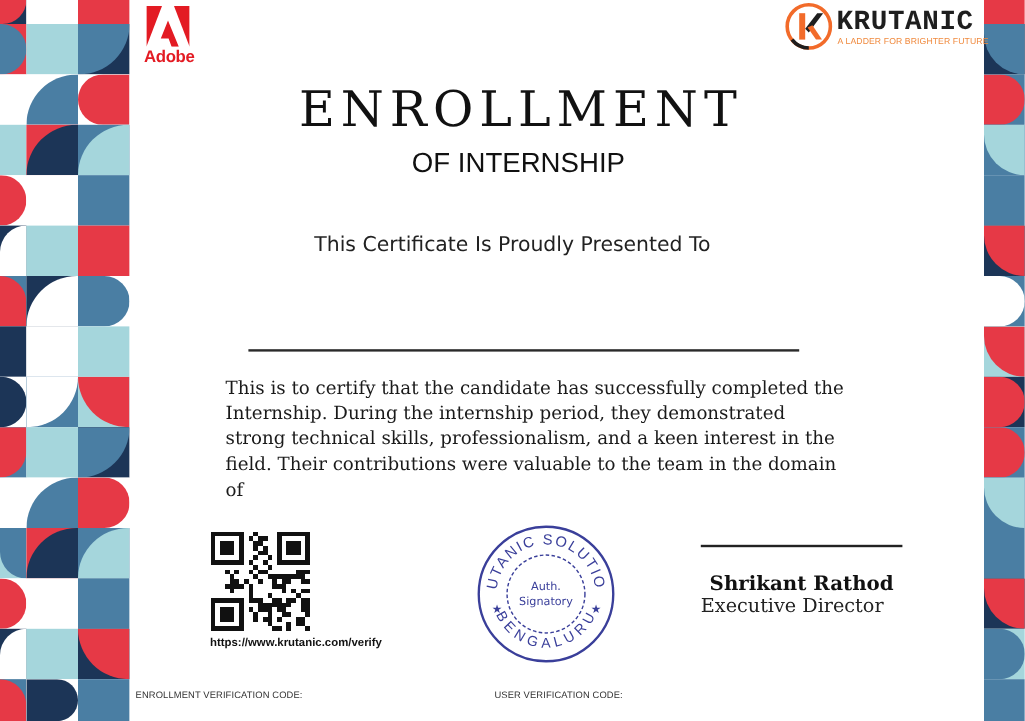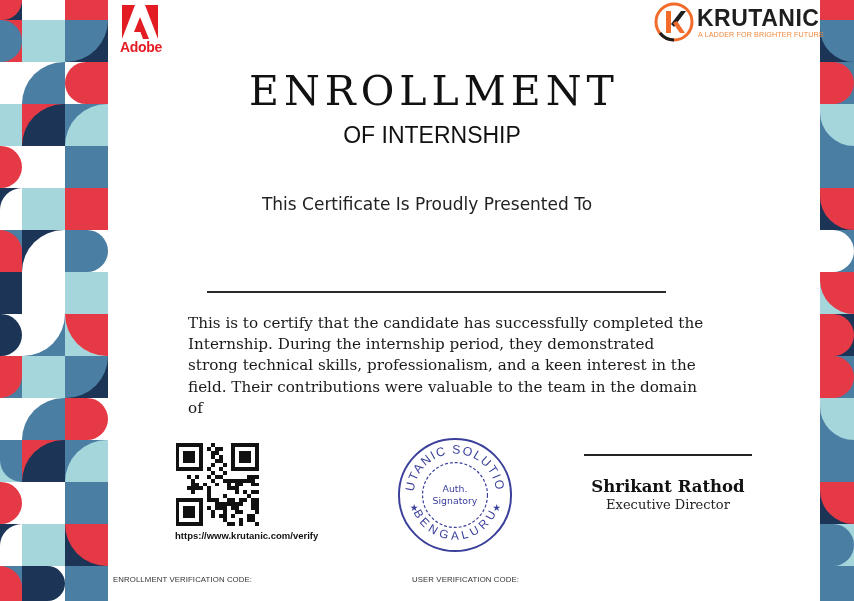--- a/index.html
+++ b/index.html
@@ -7,35 +7,35 @@
   .strip { position:absolute; top:0; height:601px; overflow:hidden; }
   .strip-left { left:0; width:108px; }
   .strip-right { left:820px; width:34px; }
   .tile { position:absolute; overflow:hidden; }
   .tile .shape { position:absolute; }
   .adobe { position:absolute; left:120px; top:5px; width:40px; }
   .adobe-mark { width:36px; height:34px; display:block; margin-left:2px; }
   .adobe-text { color:#e31b23; font-family:"Liberation Sans", sans-serif; font-weight:bold; font-size:14px; line-height:16px; letter-spacing:-0.3px; }
   .krutanic { position:absolute; left:654px; top:2px; height:40px; }
   .k-logo { position:absolute; left:0; top:0; width:40px; height:40px; }
-  .k-name { position:absolute; left:43px; top:2px; font-family:Liberation Sans, sans-serif; font-weight:bold; font-size:23px; letter-spacing:0.5px; color:#1e1e1e; line-height:28px; white-space:nowrap; }
+  .k-name { position:absolute; left:43px; top:2px; font-family:Liberation Mono, monospace; font-weight:bold; font-size:23px; letter-spacing:0.5px; color:#1e1e1e; line-height:28px; white-space:nowrap; }
   .k-tag { position:absolute; left:44px; top:28px; font-family:"Liberation Sans", sans-serif; font-size:7.2px; color:#f08a3e; white-space:nowrap; letter-spacing:0.1px; }
   .title { position:absolute; left:0; width:854px; top:66px; text-align:center; font-family:"DejaVu Serif", serif; font-size:41px; letter-spacing:5px; color:#111; line-height:50px; padding-left:14px; box-sizing:border-box; }
   .subtitle { position:absolute; left:0; width:854px; top:120px; text-align:center; font-family:"Liberation Sans", sans-serif; font-size:23px; color:#111; line-height:30px; padding-left:10px; box-sizing:border-box; }
   .presented { position:absolute; left:0; width:854px; top:192px; text-align:center; font-family:"DejaVu Sans", sans-serif; font-size:17px; color:#222; line-height:24px; }
   .name-line { position:absolute; left:207px; top:291px; width:459px; height:2px; background:#2a2a2a; }
   .body-text { position:absolute; left:188px; top:313px; width:520px; font-family:"DejaVu Serif", serif; font-size:15.2px; line-height:21.2px; color:#1a1a1a; }
   .qr { position:absolute; left:175px; top:443px; width:84px; height:83px; }
   .qr-url { position:absolute; left:175px; top:530px; font-family:"Liberation Sans", sans-serif; font-weight:bold; font-size:9.5px; color:#111; white-space:nowrap; }
   .seal { position:absolute; left:396px; top:436px; width:118px; height:118px; }
   .sign-area { position:absolute; left:584px; top:452px; width:168px; }
   .signature { font-family:"DejaVu Serif", serif; font-style:italic; font-size:18px; color:#888; text-align:center; letter-spacing:1px; height:36px; line-height:36px; padding-left:30px; }
   .sign-line { height:2px; background:#222; margin-top:2px; }
   .signer-name { margin-top:20px; text-align:center; font-family:"DejaVu Serif", serif; font-weight:bold; font-size:16.5px; color:#111; line-height:22px; }
-  .signer-title { text-align:center; font-family:"DejaVu Serif", serif; font-size:13px; color:#222; line-height:14px; }
+  .signer-title { font-family:"DejaVu Serif", serif; font-size:16px; color:#222; line-height:14px; }
   .code-label { position:absolute; top:575px; font-family:"Liberation Sans", sans-serif; font-size:7.8px; color:#333; letter-spacing:0.1px; white-space:nowrap; }
   .code-enroll { left:113px; }
   .code-user { left:412px; }
 </style>
 </head>
 <body>
 
 <div class="strip strip-left" id="strip-left">
     <div class="tile" style="left: 0px; top: 0px; width: 22px; height: 20px; background: rgb(28, 53, 87);">
       <div class="shape" style="background: rgb(230, 57, 70); left: 0px; top: 0px; width: 22px; height: 20px; border-bottom-right-radius: 22px;"></div>

